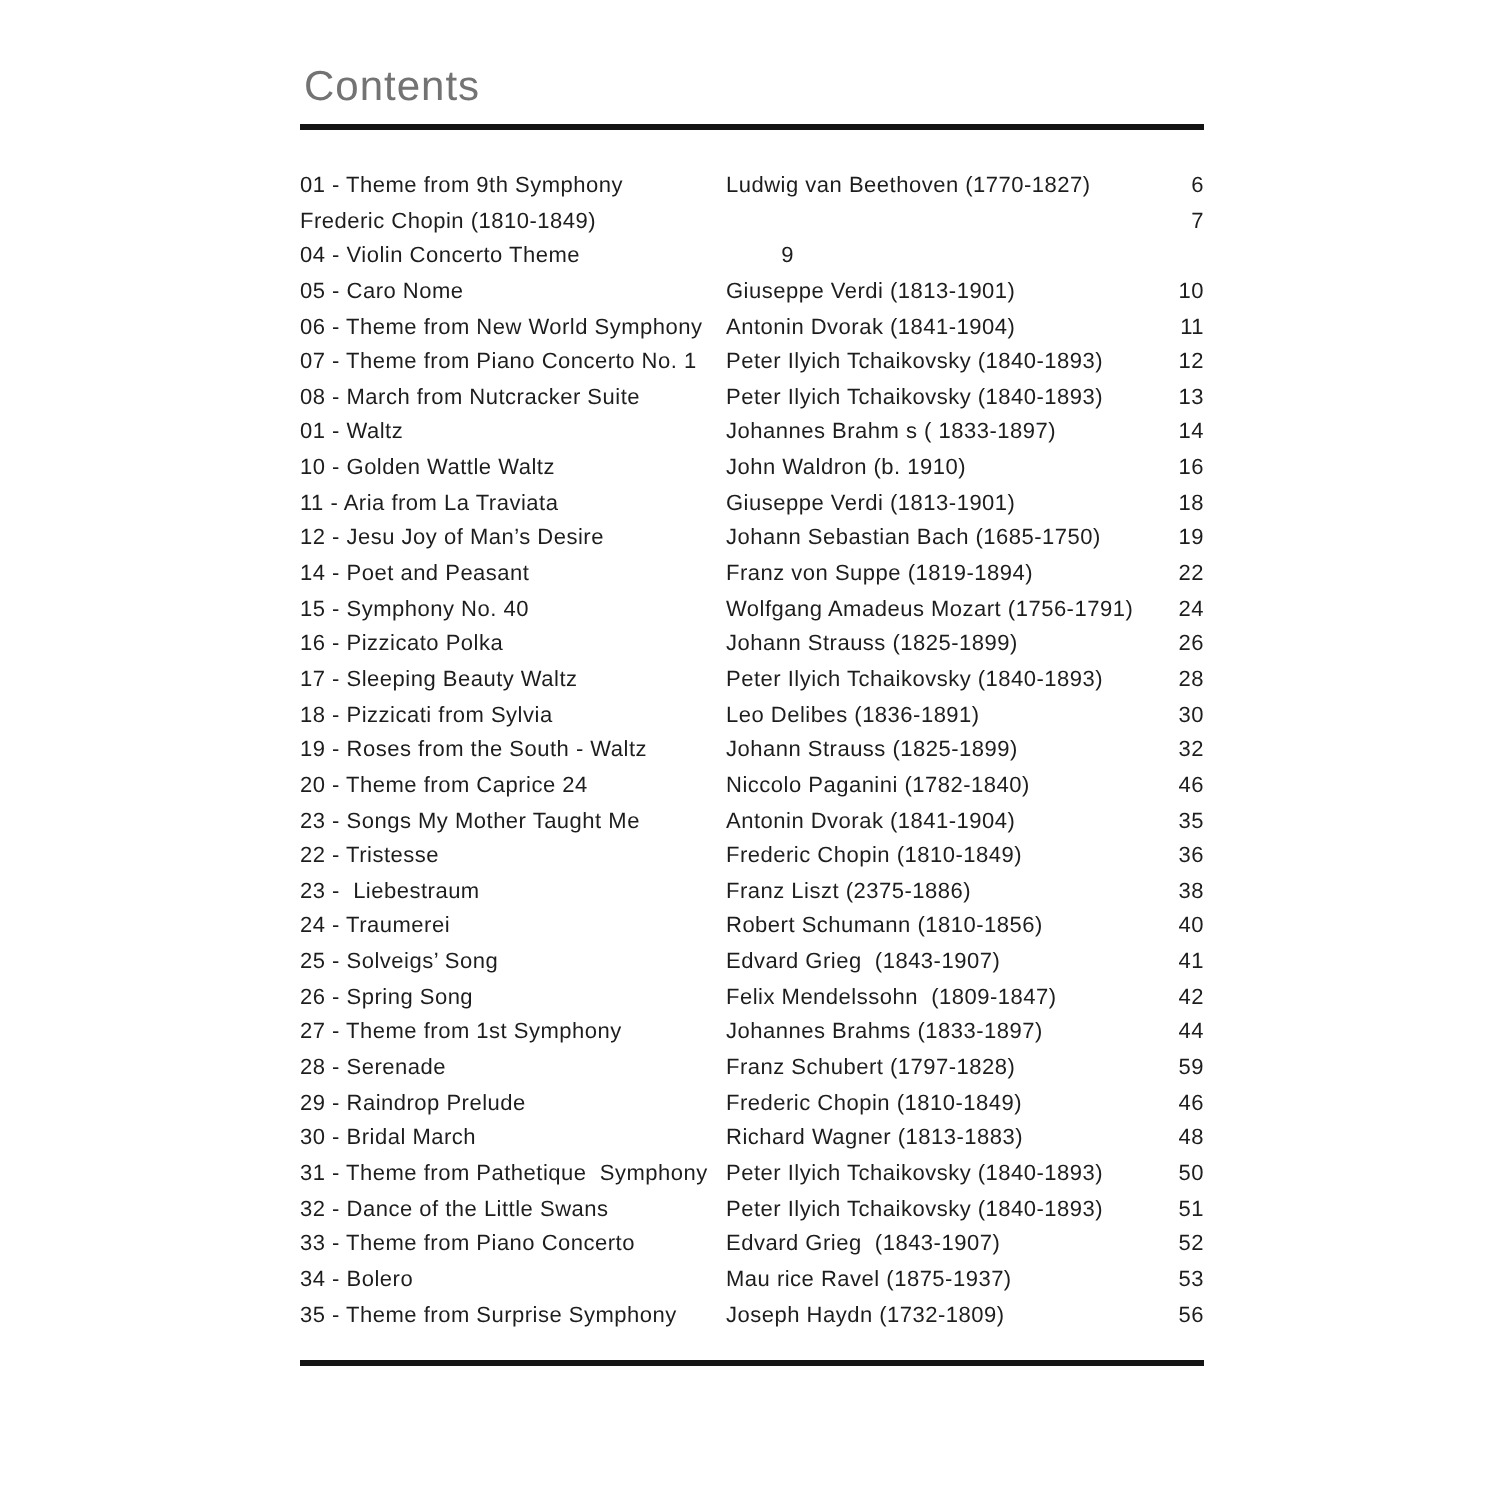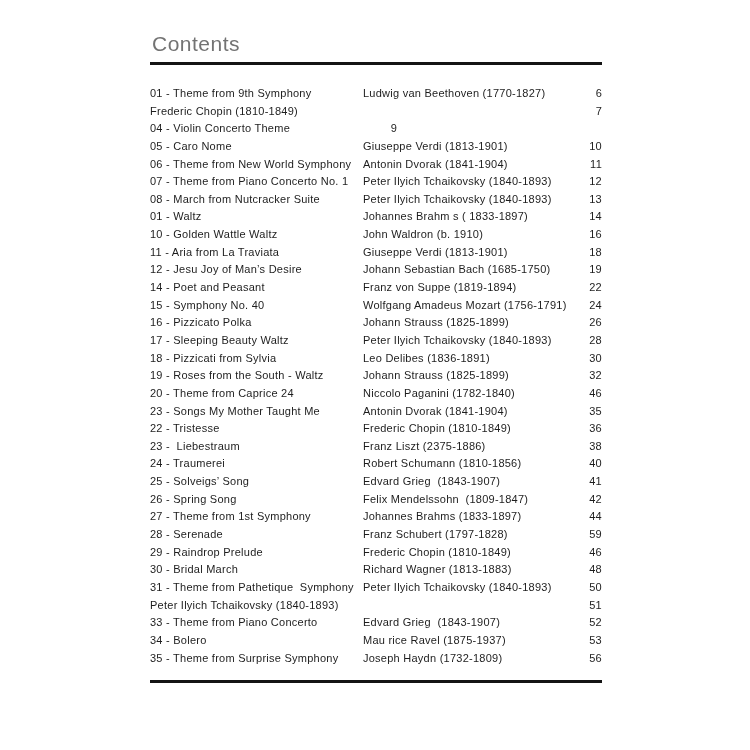--- a/index.html
+++ b/index.html
@@ -216,20 +216,21 @@
           <span class="toc-entry-title">30 - Bridal March</span>
           <span class="toc-entry-composer">Richard Wagner (1813-1883)</span>
           <span class="toc-entry-page">48</span>
         </div>
         <div class="toc-row">
           <span class="toc-entry-title">31 - Theme from Pathetique  Symphony</span>
           <span class="toc-entry-composer">Peter Ilyich Tchaikovsky (1840-1893)</span>
           <span class="toc-entry-page">50</span>
         </div>
         <div class="toc-row">
+          <span class="toc-entry-title">32 - Dance of the Little Swans</span>
           <span class="toc-entry-composer">Peter Ilyich Tchaikovsky (1840-1893)</span>
           <span class="toc-entry-page">51</span>
         </div>
         <div class="toc-row">
           <span class="toc-entry-title">33 - Theme from Piano Concerto</span>
           <span class="toc-entry-composer">Edvard Grieg  (1843-1907)</span>
           <span class="toc-entry-page">52</span>
         </div>
         <div class="toc-row">
           <span class="toc-entry-title">34 - Bolero</span>

